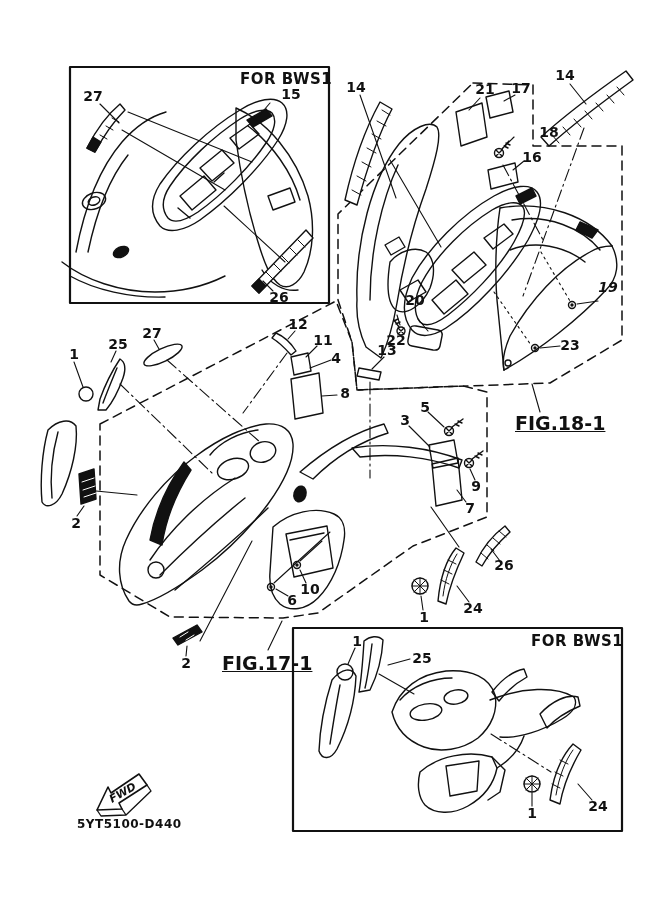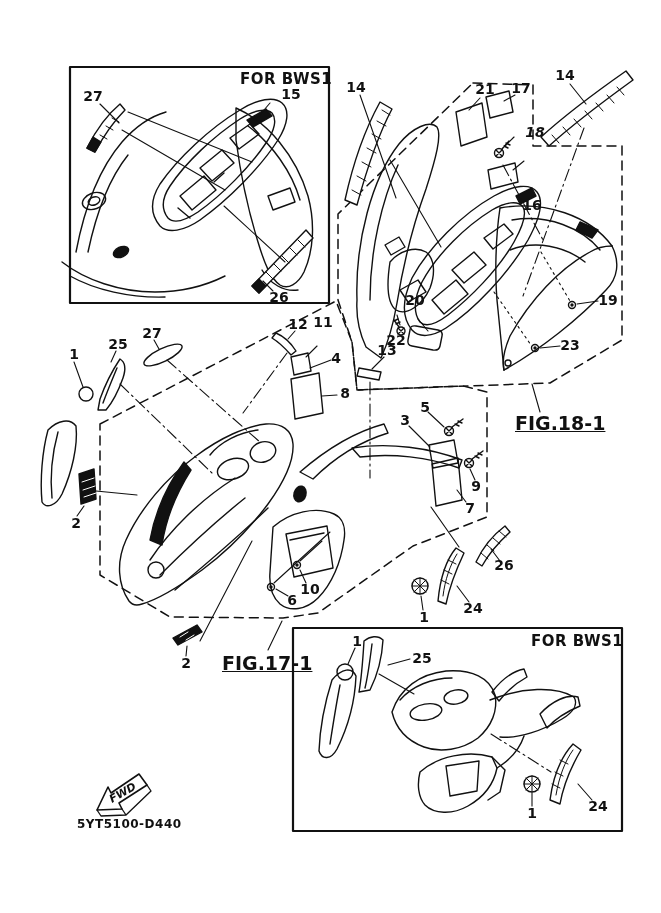--- a/index.html
+++ b/index.html
@@ -348,33 +348,33 @@
 <div class="txt figcap" style="left:222px; top:652px;">FIG.17-1</div>
 <div class="txt code" style="left:77px; top:817px;">5YT5100-D440</div>
 
 <div id="callout-layer">
       <div class="callout" style="left: 93px; top: 96px;">27</div>
       <div class="callout" style="left: 275px; top: 94px; margin-left: 16px;">15</div>
       <div class="callout" style="left: 279px; top: 297px;">26</div>
       <div class="callout" style="left: 356px; top: 87px;">14</div>
       <div class="callout" style="left: 485px; top: 89px;">21</div>
       <div class="callout" style="left: 521px; top: 88px;">17</div>
-      <div class="callout" style="left: 535px; top: 132px; font-style: italic;">18</div>
-      <div class="callout" style="left: 532px; top: 157px; margin-top: 48px;">16</div>
+      <div class="callout" style="left: 549px; top: 132px;">18</div>
+      <div class="callout" style="left: 532px; top: 157px;">16</div>
       <div class="callout" style="left: 565px; top: 75px;">14</div>
-      <div class="callout" style="left: 608px; top: 300px;">19</div>
+      <div class="callout" style="left: 608px; top: 287px; font-style: italic;">19</div>
       <div class="callout" style="left: 570px; top: 345px; text-align: right;">23</div>
       <div class="callout" style="left: 396px; top: 308px; margin-top: 32px;">22</div>
       <div class="callout" style="left: 415px; top: 300px;">20</div>
       <div class="callout" style="left: 387px; top: 350px;">13</div>
       <div class="callout" style="left: 74px; top: 354px;">1</div>
       <div class="callout" style="left: 118px; top: 344px;">25</div>
       <div class="callout" style="left: 152px; top: 333px;">27</div>
       <div class="callout" style="left: 298px; top: 324px;">12</div>
-      <div class="callout" style="left: 323px; top: 322px;">11</div>
+      <div class="callout" style="left: 323px; top: 340px;">11</div>
       <div class="callout" style="left: 336px; top: 358px;">4</div>
       <div class="callout" style="left: 345px; top: 393px;">8</div>
       <div class="callout" style="left: 405px; top: 420px;">3</div>
       <div class="callout" style="left: 425px; top: 407px;">5</div>
       <div class="callout" style="left: 476px; top: 486px;">9</div>
       <div class="callout" style="left: 470px; top: 508px;">7</div>
       <div class="callout" style="left: 76px; top: 523px;">2</div>
       <div class="callout" style="left: 292px; top: 600px;">6</div>
       <div class="callout" style="left: 310px; top: 589px;">10</div>
       <div class="callout" style="left: 504px; top: 565px;">26</div>

